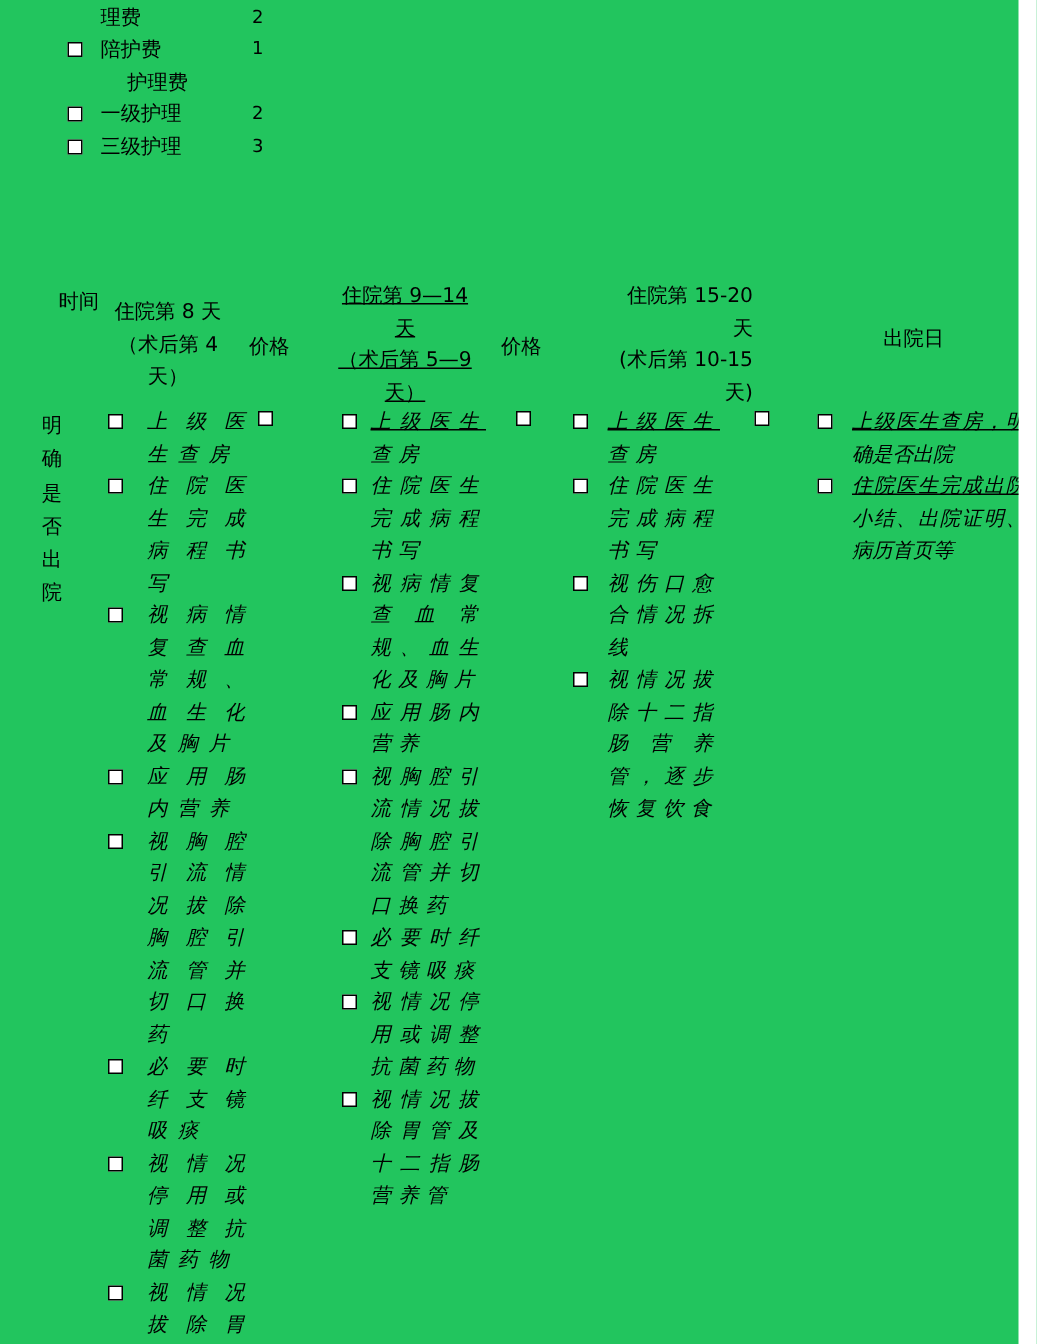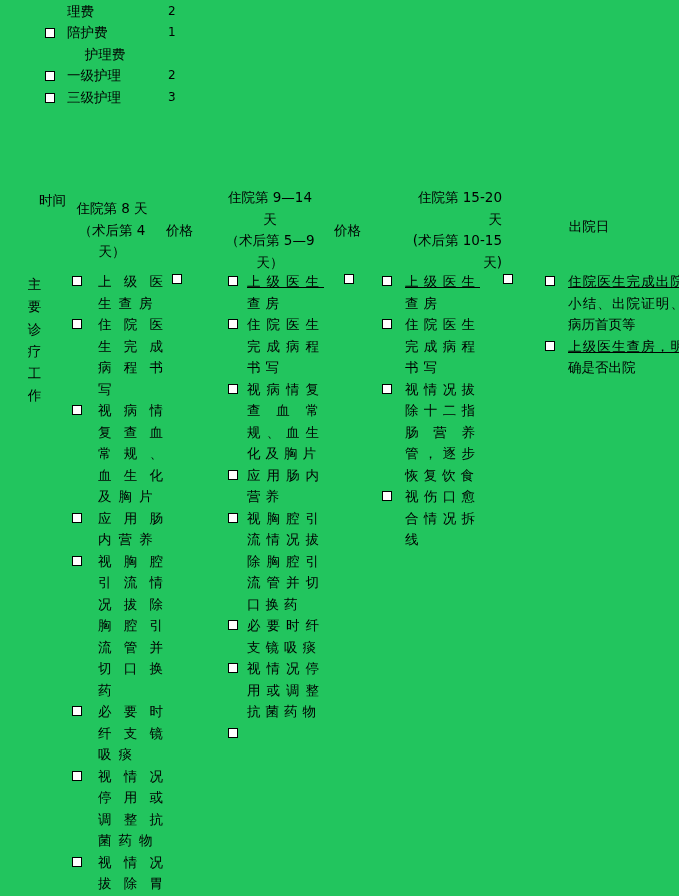--- a/index.html
+++ b/index.html
@@ -16,39 +16,39 @@
   .fee-row{display:grid;grid-template-columns:25px 101px auto;height:21.4px;align-items:start;}
   .fee-row .cb-cell{padding-left:3px;}
   .fee-row .cb{margin-top:4px;}
   .fee-row.flush .fee-label{grid-column:1/3;text-align:center;}
   .fee-value{font-size:12px;padding-top:1px;}
 
   
   .hdr{position:absolute;white-space:pre-line;text-align:center;line-height:21.5px;}
   .time-label{position:absolute;left:15px;top:192px;padding-left:24px;}
   #h1{left:64px;top:198px;width:96px;}
-  #h2{left:220px;top:187px;width:100px;}
+  #h2{left:220px;top:187px;width:100px;text-decoration:underline;}
   #h3{left:378px;top:187px;width:124px;text-align:right;}
-  #h4{left:529px;top:216px;width:120px;}
+  #h4{left:549px;top:216px;width:120px;}
   .price-label{position:absolute;top:222px;}
   #p1{left:166px;} #p2{left:334px;}
 
   
   .vlabel{position:absolute;left:27px;top:273px;width:15px;
           line-height:22.3px;word-break:break-all;text-align:center;}
 
   
   .col-items{position:absolute;top:271px;line-height:21.5px;}
   #c1{left:72px;width:98px;}
   #c2{left:228px;width:96px;}
   #c3{left:382px;width:98px;}
   #c4{left:545px;width:139px;}
   .check-item{display:flex;align-items:flex-start;}
   .check-item .cb{margin-top:5px;}
-  .item-text{flex:1;text-align:justify;word-break:break-all;}
+  .item-text{flex:1;text-align:justify;word-break:break-all;font-style:italic;}
   #c1 .cb{margin-right:16px;} #c1 .item-text{letter-spacing:7px;}
   #c2 .cb{margin-right:9px;}  #c2 .item-text{letter-spacing:5px;}
   #c3 .cb{margin-right:13px;} #c3 .item-text{letter-spacing:5px;}
   #c4 .cb{margin-right:13px;} #c4 .item-text{letter-spacing:0;}
   .u-first::first-line{text-decoration:underline;}
 
   
   .price-cb{position:absolute;top:274px;}
   #pc1{left:172px;} #pc2{left:344px;} #pc3{left:503px;}
 </style>
@@ -93,21 +93,21 @@
 天
 （术后第 5—9
 天）</div>
   <div class="price-label" id="p2">价格</div>
   <div class="hdr" id="h3">住院第 15-20
 天
 (术后第 10-15
 天)</div>
   <div class="hdr" id="h4">出院日</div>
 
-  <div class="vlabel">主要诊疗工作</div>
+  <div class="vlabel">明确是否出院</div>
 
   <span class="cb price-cb" id="pc1"></span>
   <span class="cb price-cb" id="pc2"></span>
   <span class="cb price-cb" id="pc3"></span>
 
   <div class="col-items" id="c1">
       <div class="check-item">
         <span class="cb"></span>
         <div class="item-text">上级医生查房</div>
       </div>
@@ -164,43 +164,44 @@
       <div class="check-item">
         <span class="cb"></span>
         <div class="item-text">必要时纤支镜吸痰</div>
       </div>
       <div class="check-item">
         <span class="cb"></span>
         <div class="item-text">视情况停用或调整抗菌药物</div>
       </div>
       <div class="check-item">
         <span class="cb"></span>
+        <div class="item-text">视情况拔除胃管及十二指肠营养管</div>
       </div>
     </div>
   <div class="col-items" id="c3">
       <div class="check-item">
         <span class="cb"></span>
         <div class="item-text u-first">上级医生查房</div>
       </div>
       <div class="check-item">
         <span class="cb"></span>
         <div class="item-text">住院医生完成病程书写</div>
       </div>
       <div class="check-item">
         <span class="cb"></span>
+        <div class="item-text">视伤口愈合情况拆线</div>
+      </div>
+      <div class="check-item">
+        <span class="cb"></span>
         <div class="item-text">视情况拔除十二指肠营养管，逐步恢复饮食</div>
       </div>
-      <div class="check-item">
-        <span class="cb"></span>
-        <div class="item-text">视伤口愈合情况拆线</div>
-      </div>
     </div>
   <div class="col-items" id="c4">
       <div class="check-item">
         <span class="cb"></span>
+        <div class="item-text u-first">上级医生查房，明确是否出院</div>
+      </div>
+      <div class="check-item">
+        <span class="cb"></span>
         <div class="item-text u-first">住院医生完成出院小结、出院证明、病历首页等</div>
       </div>
-      <div class="check-item">
-        <span class="cb"></span>
-        <div class="item-text u-first">上级医生查房，明确是否出院</div>
-      </div>
     </div>
 </div>
 
 </body></html>

